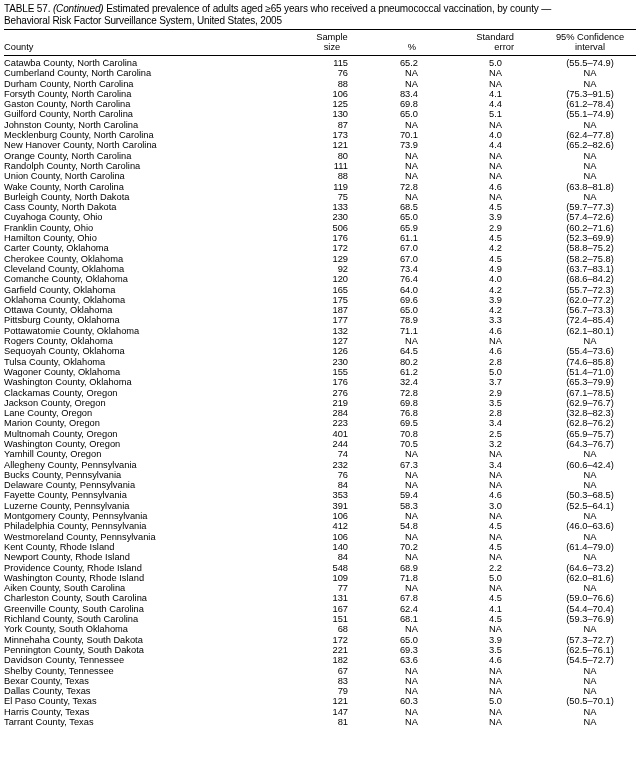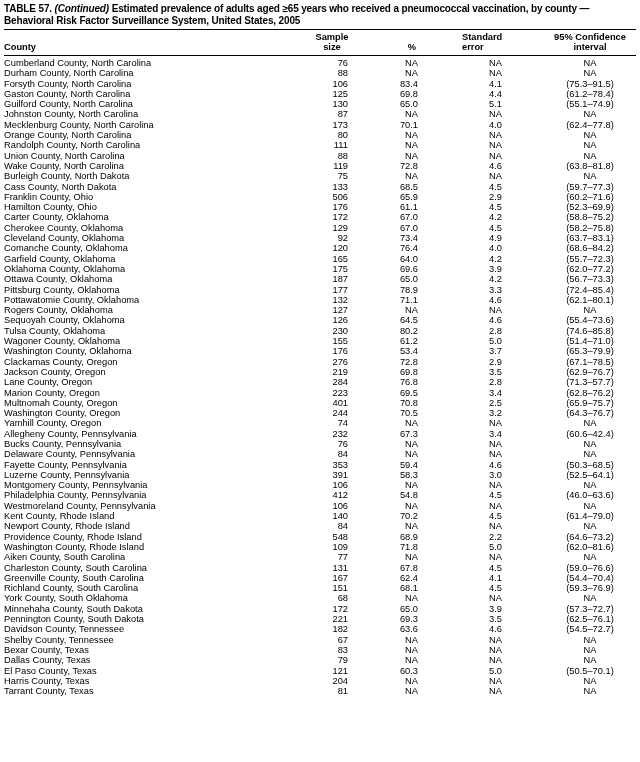--- a/index.html
+++ b/index.html
@@ -12,21 +12,21 @@
     height: 762px;
     overflow: hidden;
     font-family: "Liberation Sans", sans-serif;
     color: #000000;
   }
   .page {
     padding: 3px 4px 0 4px;
   }
   .title-line {
     font-size: 10px;
-    font-weight: bold;
+    font-weight: normal;
     line-height: 11.5px;
     letter-spacing: -0.15px;
     white-space: nowrap;
     overflow: hidden;
   }
   .cont {
     font-style: italic;
   }
   table {
     width: 632px;
@@ -35,39 +35,39 @@
     border-top: 1px solid #000;
     margin-top: 3px;
   }
   col.c0 { width: 296px; }
   col.c1 { width: 54px; }
   col.c2 { width: 72px; }
   col.c3 { width: 88px; }
   col.c4 { width: 122px; }
   th {
     font-size: 9.3px;
-    font-weight: bold;
+    font-weight: normal;
     vertical-align: bottom;
     padding: 2px 0 3px 0;
     border-bottom: 1px solid #000;
     line-height: 10px;
   }
   td {
     font-size: 9.3px;
     line-height: 10.3px;
     white-space: nowrap;
     overflow: hidden;
     padding: 0;
   }
   tbody tr:first-child td { padding-top: 2px; }
   .hl { display: block; }
   th.c0 { text-align: left; }
   th.c1 { text-align: center; padding-left: 10px; }
   th.c2 { text-align: right; padding-right: 10px; }
-  th.c3 { text-align: left; padding-left: 36px; }
+  th.c3 { text-align: right; padding-left: 36px; }
   th.c4 { padding-left: 30px; }
   td.c0 { text-align: left; }
   td.c1 { text-align: right; padding-right: 6px; }
   td.c2 { text-align: right; padding-right: 8px; }
   td.c3 { text-align: right; padding-right: 12px; }
   td.c4 { text-align: center; padding-left: 30px; }
 </style>
 </head>
 <body>
 
@@ -96,20 +96,27 @@
           <span class="hl">error</span>
         </th>
         <th class="c4">
           <span class="hl">95% Confidence</span>
           <span class="hl">interval</span>
         </th>
       </tr>
     </thead>
     <tbody>
         <tr>
+          <td class="c0">Catawba County, North Carolina</td>
+          <td class="c1">115</td>
+          <td class="c2">65.2</td>
+          <td class="c3">5.0</td>
+          <td class="c4">(55.5–74.9)</td>
+        </tr>
+        <tr>
           <td class="c0">Cumberland County, North Carolina</td>
           <td class="c1">76</td>
           <td class="c2">NA</td>
           <td class="c3">NA</td>
           <td class="c4">NA</td>
         </tr>
         <tr>
           <td class="c0">Durham County, North Carolina</td>
           <td class="c1">88</td>
           <td class="c2">NA</td>
@@ -145,20 +152,27 @@
           <td class="c4">NA</td>
         </tr>
         <tr>
           <td class="c0">Mecklenburg County, North Carolina</td>
           <td class="c1">173</td>
           <td class="c2">70.1</td>
           <td class="c3">4.0</td>
           <td class="c4">(62.4–77.8)</td>
         </tr>
         <tr>
+          <td class="c0">New Hanover County, North Carolina</td>
+          <td class="c1">121</td>
+          <td class="c2">73.9</td>
+          <td class="c3">4.4</td>
+          <td class="c4">(65.2–82.6)</td>
+        </tr>
+        <tr>
           <td class="c0">Orange County, North Carolina</td>
           <td class="c1">80</td>
           <td class="c2">NA</td>
           <td class="c3">NA</td>
           <td class="c4">NA</td>
         </tr>
         <tr>
           <td class="c0">Randolph County, North Carolina</td>
           <td class="c1">111</td>
           <td class="c2">NA</td>
@@ -187,20 +201,27 @@
           <td class="c4">NA</td>
         </tr>
         <tr>
           <td class="c0">Cass County, North Dakota</td>
           <td class="c1">133</td>
           <td class="c2">68.5</td>
           <td class="c3">4.5</td>
           <td class="c4">(59.7–77.3)</td>
         </tr>
         <tr>
+          <td class="c0">Cuyahoga County, Ohio</td>
+          <td class="c1">230</td>
+          <td class="c2">65.0</td>
+          <td class="c3">3.9</td>
+          <td class="c4">(57.4–72.6)</td>
+        </tr>
+        <tr>
           <td class="c0">Franklin County, Ohio</td>
           <td class="c1">506</td>
           <td class="c2">65.9</td>
           <td class="c3">2.9</td>
           <td class="c4">(60.2–71.6)</td>
         </tr>
         <tr>
           <td class="c0">Hamilton County, Ohio</td>
           <td class="c1">176</td>
           <td class="c2">61.1</td>
@@ -294,21 +315,21 @@
         <tr>
           <td class="c0">Wagoner County, Oklahoma</td>
           <td class="c1">155</td>
           <td class="c2">61.2</td>
           <td class="c3">5.0</td>
           <td class="c4">(51.4–71.0)</td>
         </tr>
         <tr>
           <td class="c0">Washington County, Oklahoma</td>
           <td class="c1">176</td>
-          <td class="c2">53.4</td>
+          <td class="c2">32.4</td>
           <td class="c3">3.7</td>
           <td class="c4">(65.3–79.9)</td>
         </tr>
         <tr>
           <td class="c0">Clackamas County, Oregon</td>
           <td class="c1">276</td>
           <td class="c2">72.8</td>
           <td class="c3">2.9</td>
           <td class="c4">(67.1–78.5)</td>
         </tr>
@@ -317,21 +338,21 @@
           <td class="c1">219</td>
           <td class="c2">69.8</td>
           <td class="c3">3.5</td>
           <td class="c4">(62.9–76.7)</td>
         </tr>
         <tr>
           <td class="c0">Lane County, Oregon</td>
           <td class="c1">284</td>
           <td class="c2">76.8</td>
           <td class="c3">2.8</td>
-          <td class="c4">(71.3–57.7)</td>
+          <td class="c4">(32.8–82.3)</td>
         </tr>
         <tr>
           <td class="c0">Marion County, Oregon</td>
           <td class="c1">223</td>
           <td class="c2">69.5</td>
           <td class="c3">3.4</td>
           <td class="c4">(62.8–76.2)</td>
         </tr>
         <tr>
           <td class="c0">Multnomah County, Oregon</td>
@@ -517,21 +538,21 @@
         </tr>
         <tr>
           <td class="c0">El Paso County, Texas</td>
           <td class="c1">121</td>
           <td class="c2">60.3</td>
           <td class="c3">5.0</td>
           <td class="c4">(50.5–70.1)</td>
         </tr>
         <tr>
           <td class="c0">Harris County, Texas</td>
-          <td class="c1">204</td>
+          <td class="c1">147</td>
           <td class="c2">NA</td>
           <td class="c3">NA</td>
           <td class="c4">NA</td>
         </tr>
         <tr>
           <td class="c0">Tarrant County, Texas</td>
           <td class="c1">81</td>
           <td class="c2">NA</td>
           <td class="c3">NA</td>
           <td class="c4">NA</td>

